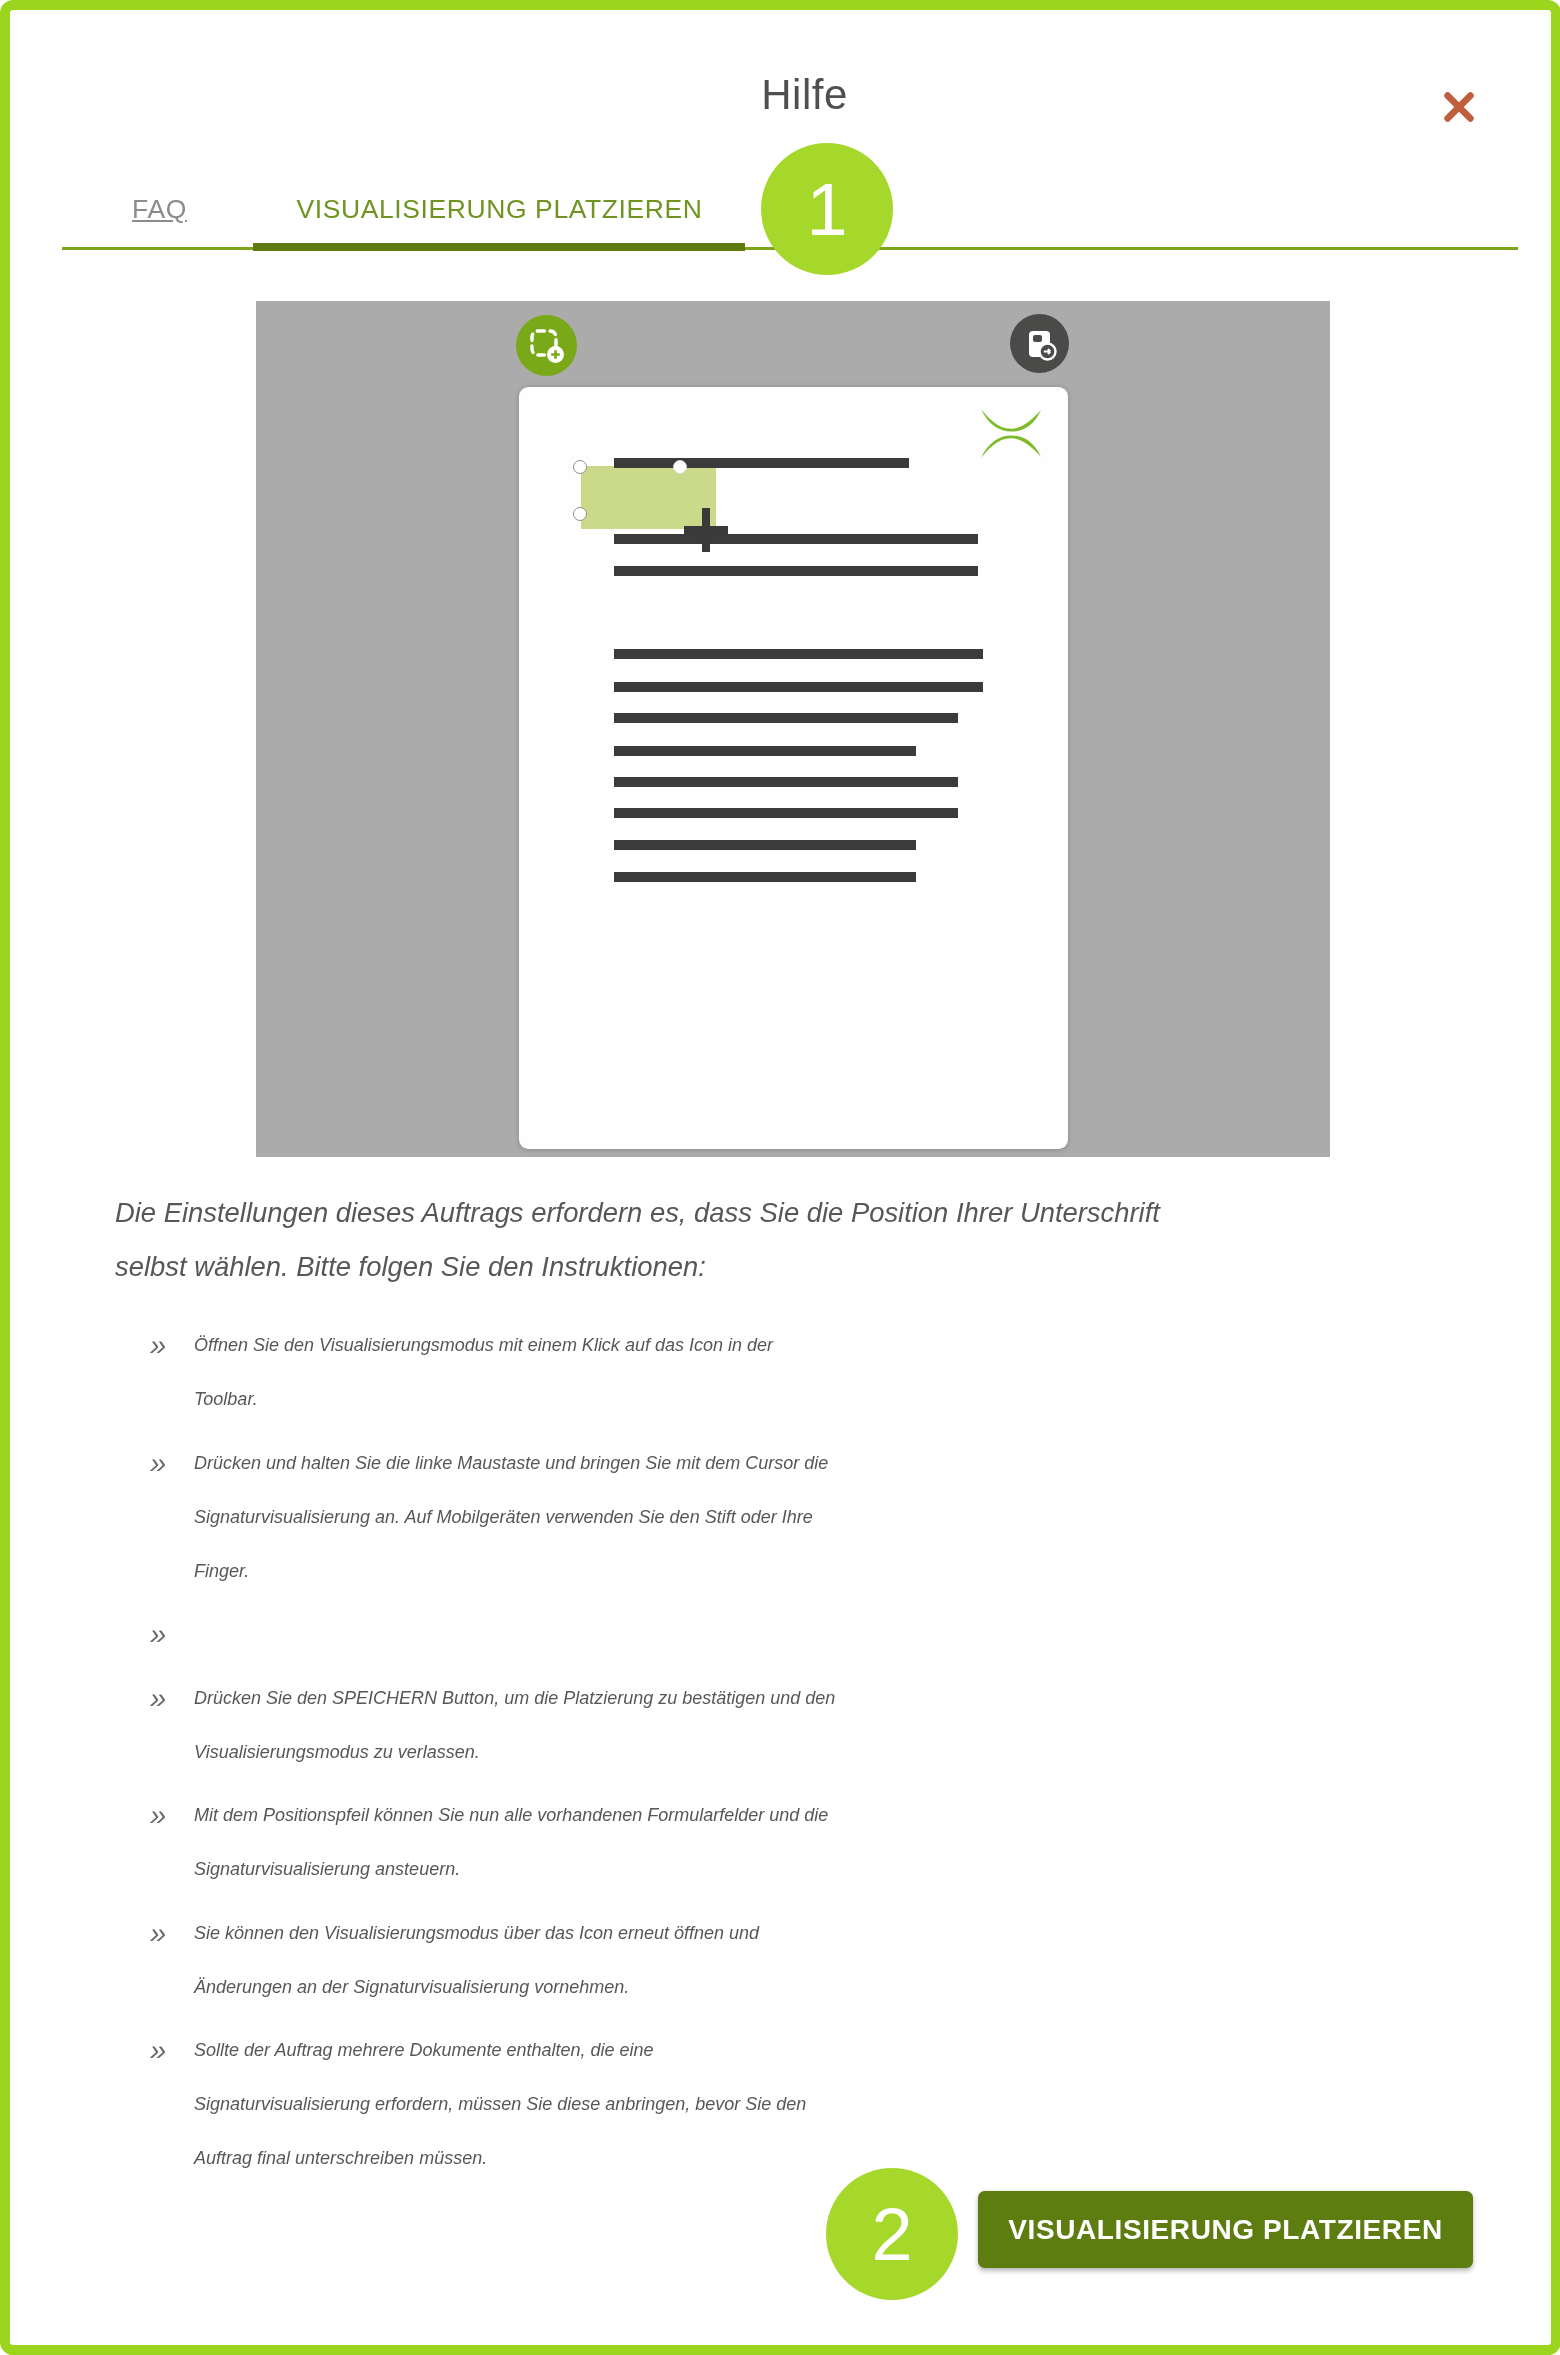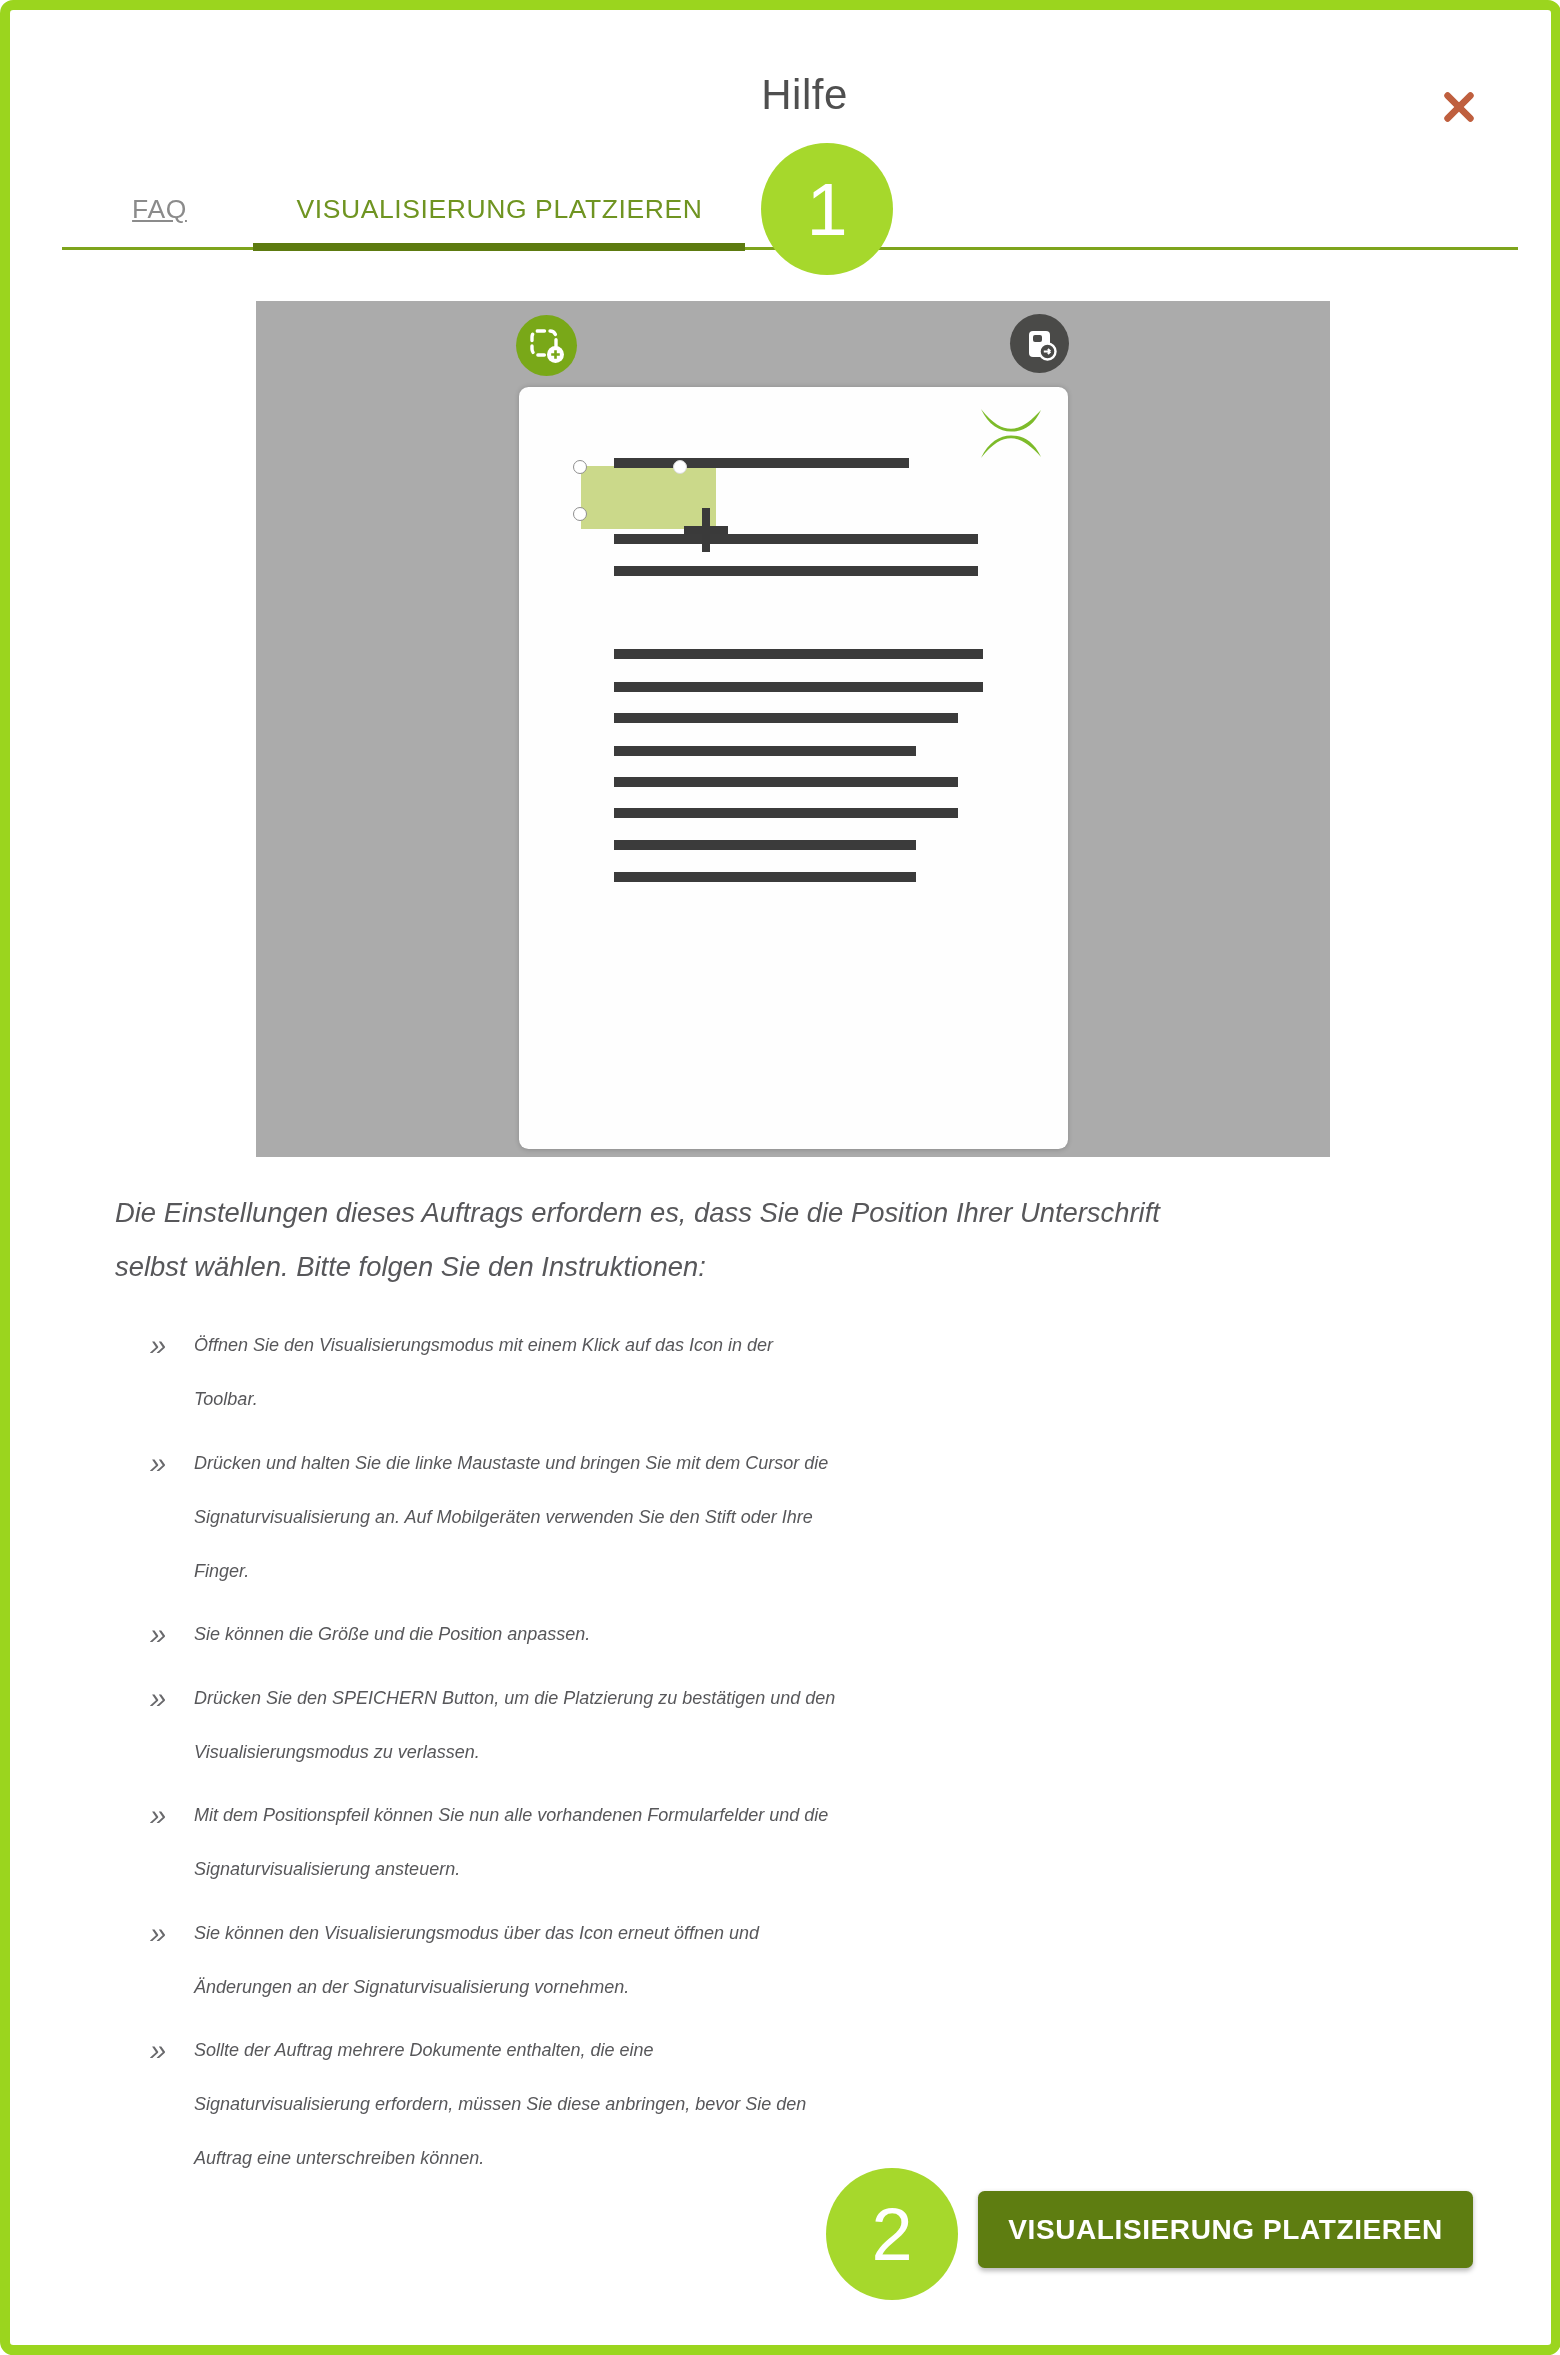--- a/index.html
+++ b/index.html
@@ -125,42 +125,41 @@
 Toolbar.</span>
       </li>
       <li>
         <span class="bullet-marker">»</span>
         <span class="btext">Drücken und halten Sie die linke Maustaste und bringen Sie mit dem Cursor die
 Signaturvisualisierung an. Auf Mobilgeräten verwenden Sie den Stift oder Ihre
 Finger.</span>
       </li>
       <li>
         <span class="bullet-marker">»</span>
-        <span class="btext">Sie können die Größe und die Position anpassen.</span>
       </li>
       <li>
         <span class="bullet-marker">»</span>
         <span class="btext">Drücken Sie den SPEICHERN Button, um die Platzierung zu bestätigen und den
 Visualisierungsmodus zu verlassen.</span>
       </li>
       <li>
         <span class="bullet-marker">»</span>
         <span class="btext">Mit dem Positionspfeil können Sie nun alle vorhandenen Formularfelder und die
 Signaturvisualisierung ansteuern.</span>
       </li>
       <li>
         <span class="bullet-marker">»</span>
         <span class="btext">Sie können den Visualisierungsmodus über das Icon erneut öffnen und
 Änderungen an der Signaturvisualisierung vornehmen.</span>
       </li>
       <li>
         <span class="bullet-marker">»</span>
         <span class="btext">Sollte der Auftrag mehrere Dokumente enthalten, die eine
 Signaturvisualisierung erfordern, müssen Sie diese anbringen, bevor Sie den
-Auftrag eine unterschreiben können.</span>
+Auftrag final unterschreiben müssen.</span>
       </li>
     </ul>
   </div>
 
   <div class="badge badge-2">2</div>
   <button class="cta">VISUALISIERUNG PLATZIEREN</button>
 
 </div>
 
 

